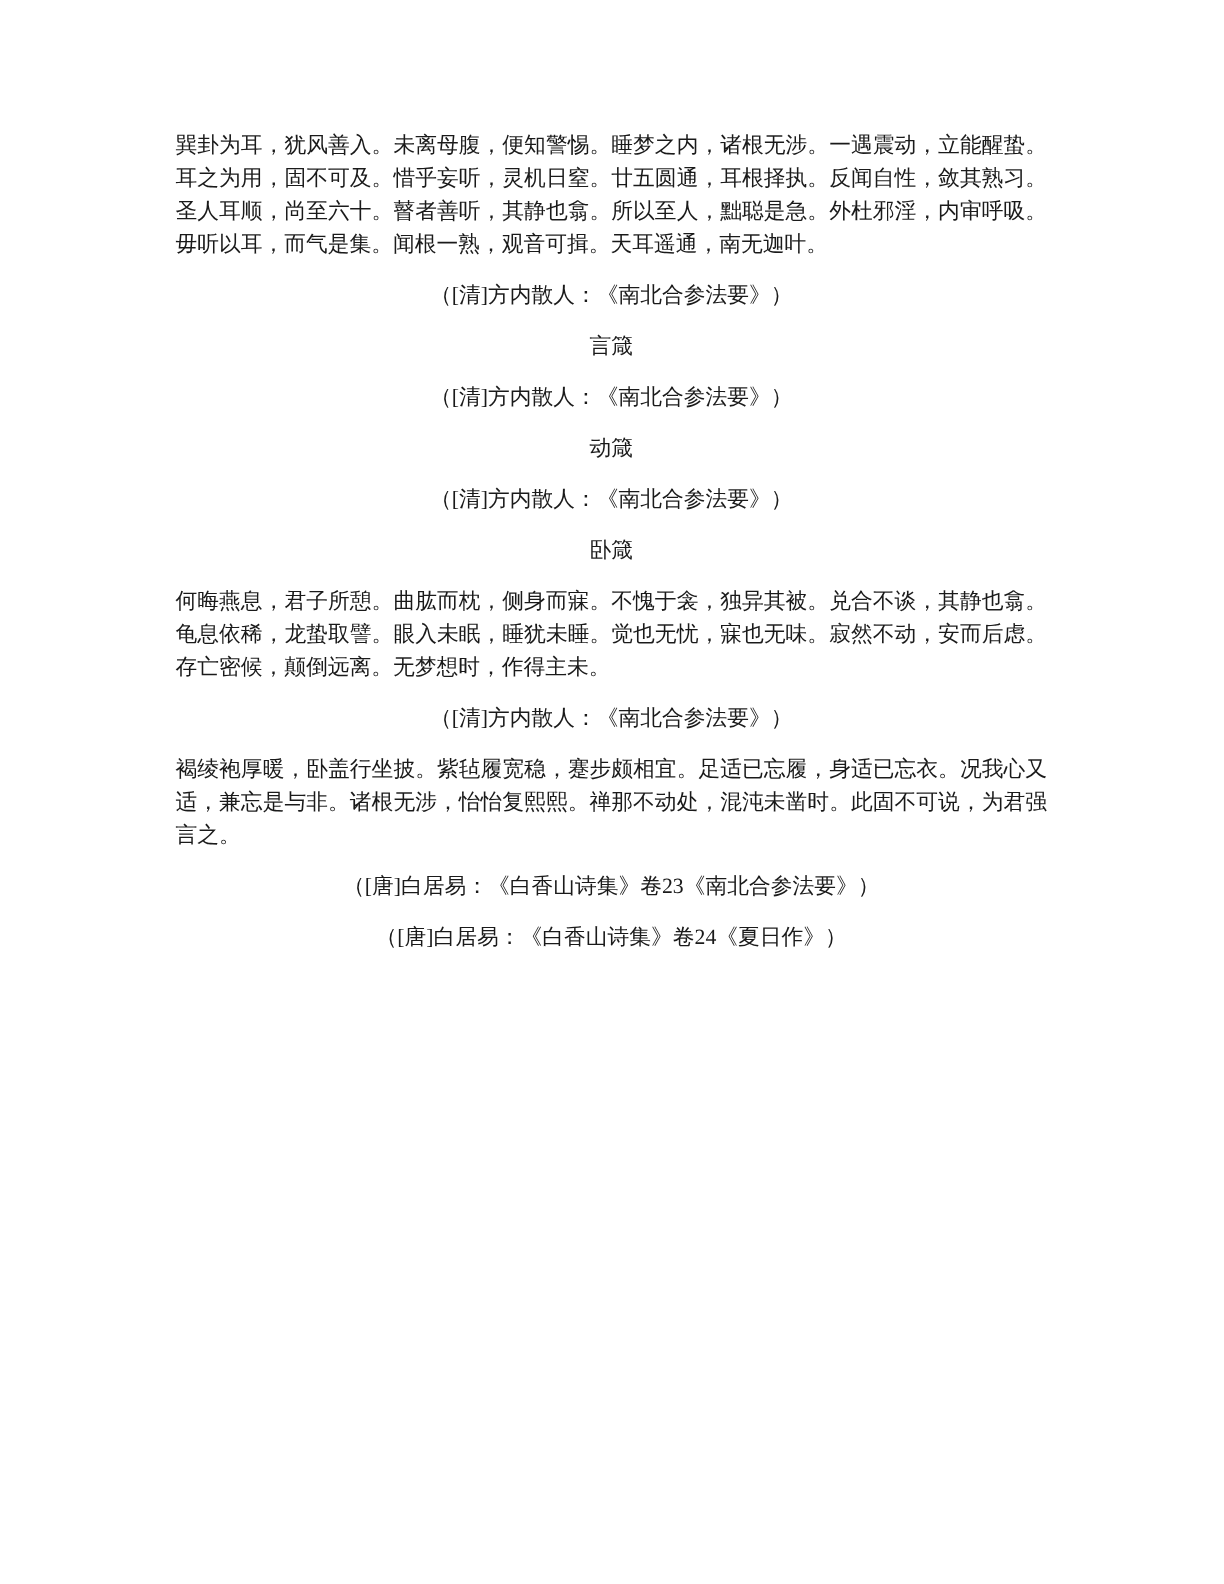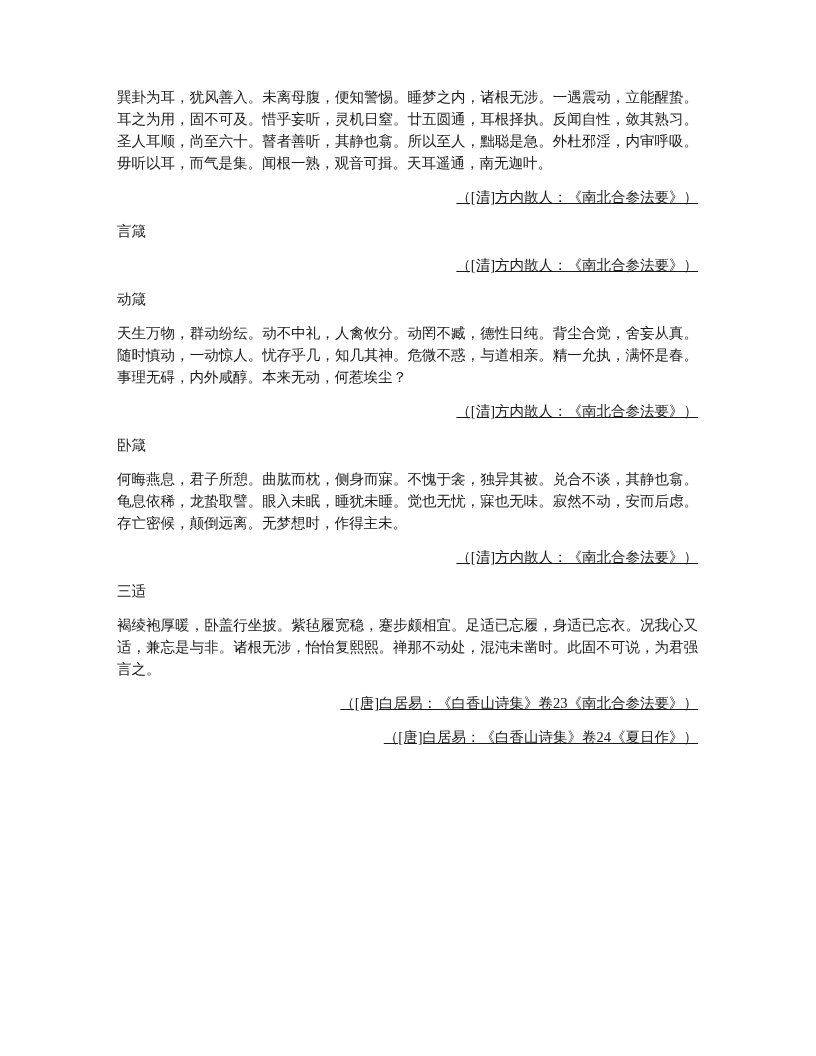--- a/index.html
+++ b/index.html
@@ -26,52 +26,50 @@
     margin: 0 0 12px 0;
     font-size: 14.5px;
     line-height: 22px;
     font-weight: normal;
   }
   .body-text {
     text-align: justify;
     text-align-last: left;
     word-break: break-all;
   }
-  .citation { text-align: right; text-decoration: underline; }
-  .heading { text-align: left; }
+  .citation { text-align: center; }
+  .heading { text-align: center; }
 </style>
 </head>
 <body>
 
 <div class="page">
 
   <div class="section">
     <p class="body-text">巽卦为耳，犹风善入。未离母腹，便知警惕。睡梦之内，诸根无涉。一遇震动，立能醒蛰。耳之为用，固不可及。惜乎妄听，灵机日窒。廿五圆通，耳根择执。反闻自性，敛其熟习。圣人耳顺，尚至六十。瞽者善听，其静也翕。所以至人，黜聪是急。外杜邪淫，内审呼吸。毋听以耳，而气是集。闻根一熟，观音可揖。天耳遥通，南无迦叶。</p>
     <p class="citation">（[清]方内散人：《南北合参法要》）</p>
   </div>
 
   <div class="section">
     <h2 class="heading">言箴</h2>
     <p class="citation">（[清]方内散人：《南北合参法要》）</p>
   </div>
 
   <div class="section">
     <h2 class="heading">动箴</h2>
-    <p class="body-text">天生万物，群动纷纭。动不中礼，人禽攸分。动罔不臧，德性日纯。背尘合觉，舍妄从真。随时慎动，一动惊人。忧存乎几，知几其神。危微不惑，与道相亲。精一允执，满怀是春。事理无碍，内外咸醇。本来无动，何惹埃尘？</p>
     <p class="citation">（[清]方内散人：《南北合参法要》）</p>
   </div>
 
   <div class="section">
     <h2 class="heading">卧箴</h2>
     <p class="body-text">何晦燕息，君子所憩。曲肱而枕，侧身而寐。不愧于衾，独异其被。兑合不谈，其静也翕。龟息依稀，龙蛰取譬。眼入未眠，睡犹未睡。觉也无忧，寐也无味。寂然不动，安而后虑。存亡密候，颠倒远离。无梦想时，作得主未。</p>
     <p class="citation">（[清]方内散人：《南北合参法要》）</p>
   </div>
 
   <div class="section">
-    <h2 class="heading">三适</h2>
     <p class="body-text">褐绫袍厚暖，卧盖行坐披。紫毡履宽稳，蹇步颇相宜。足适已忘履，身适已忘衣。况我心又适，兼忘是与非。诸根无涉，怡怡复熙熙。禅那不动处，混沌未凿时。此固不可说，为君强言之。</p>
     <p class="citation">（[唐]白居易：《白香山诗集》卷23《南北合参法要》）</p>
   </div>
 
   <div class="section">
     <p class="citation">（[唐]白居易：《白香山诗集》卷24《夏日作》）</p>
   </div>
 
 </div>
 

